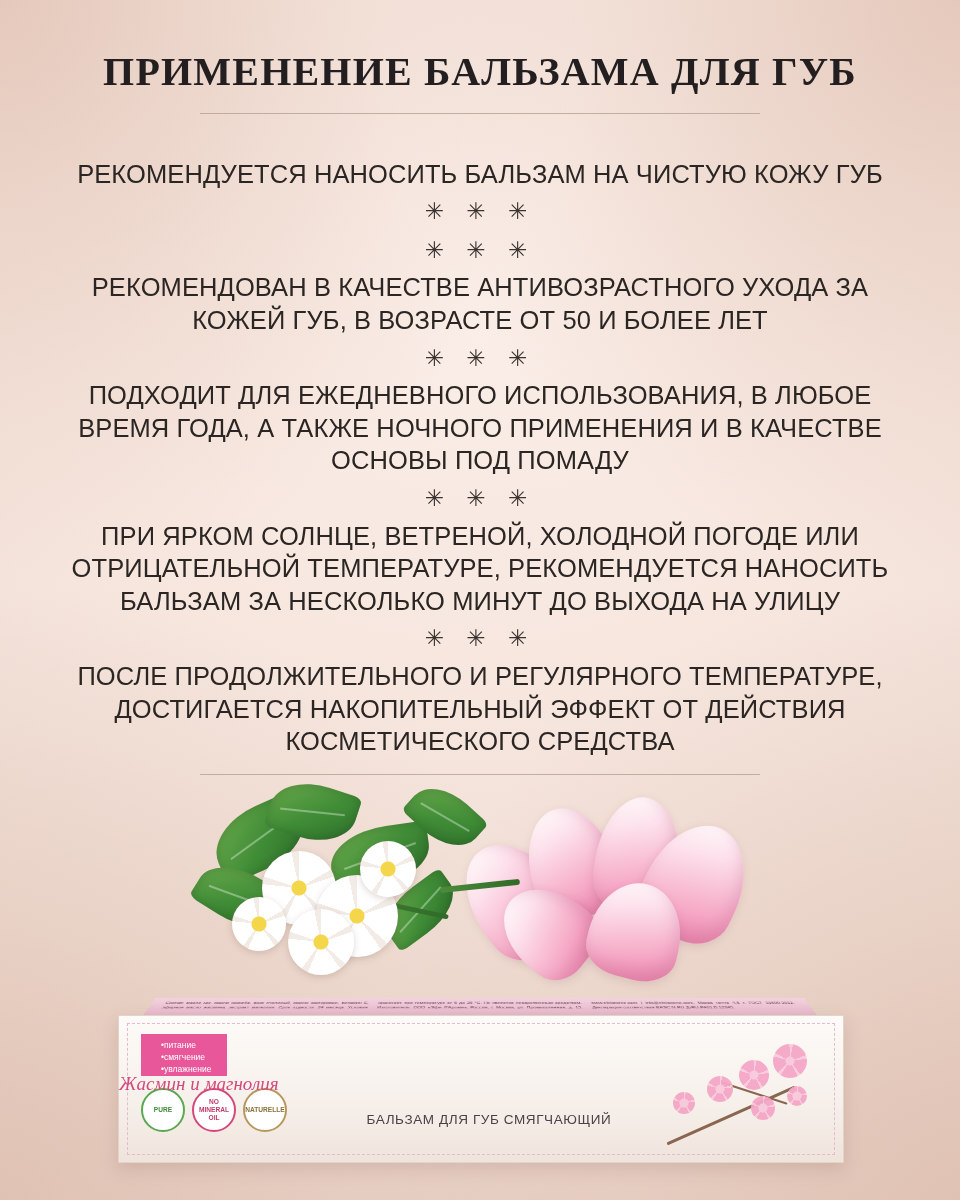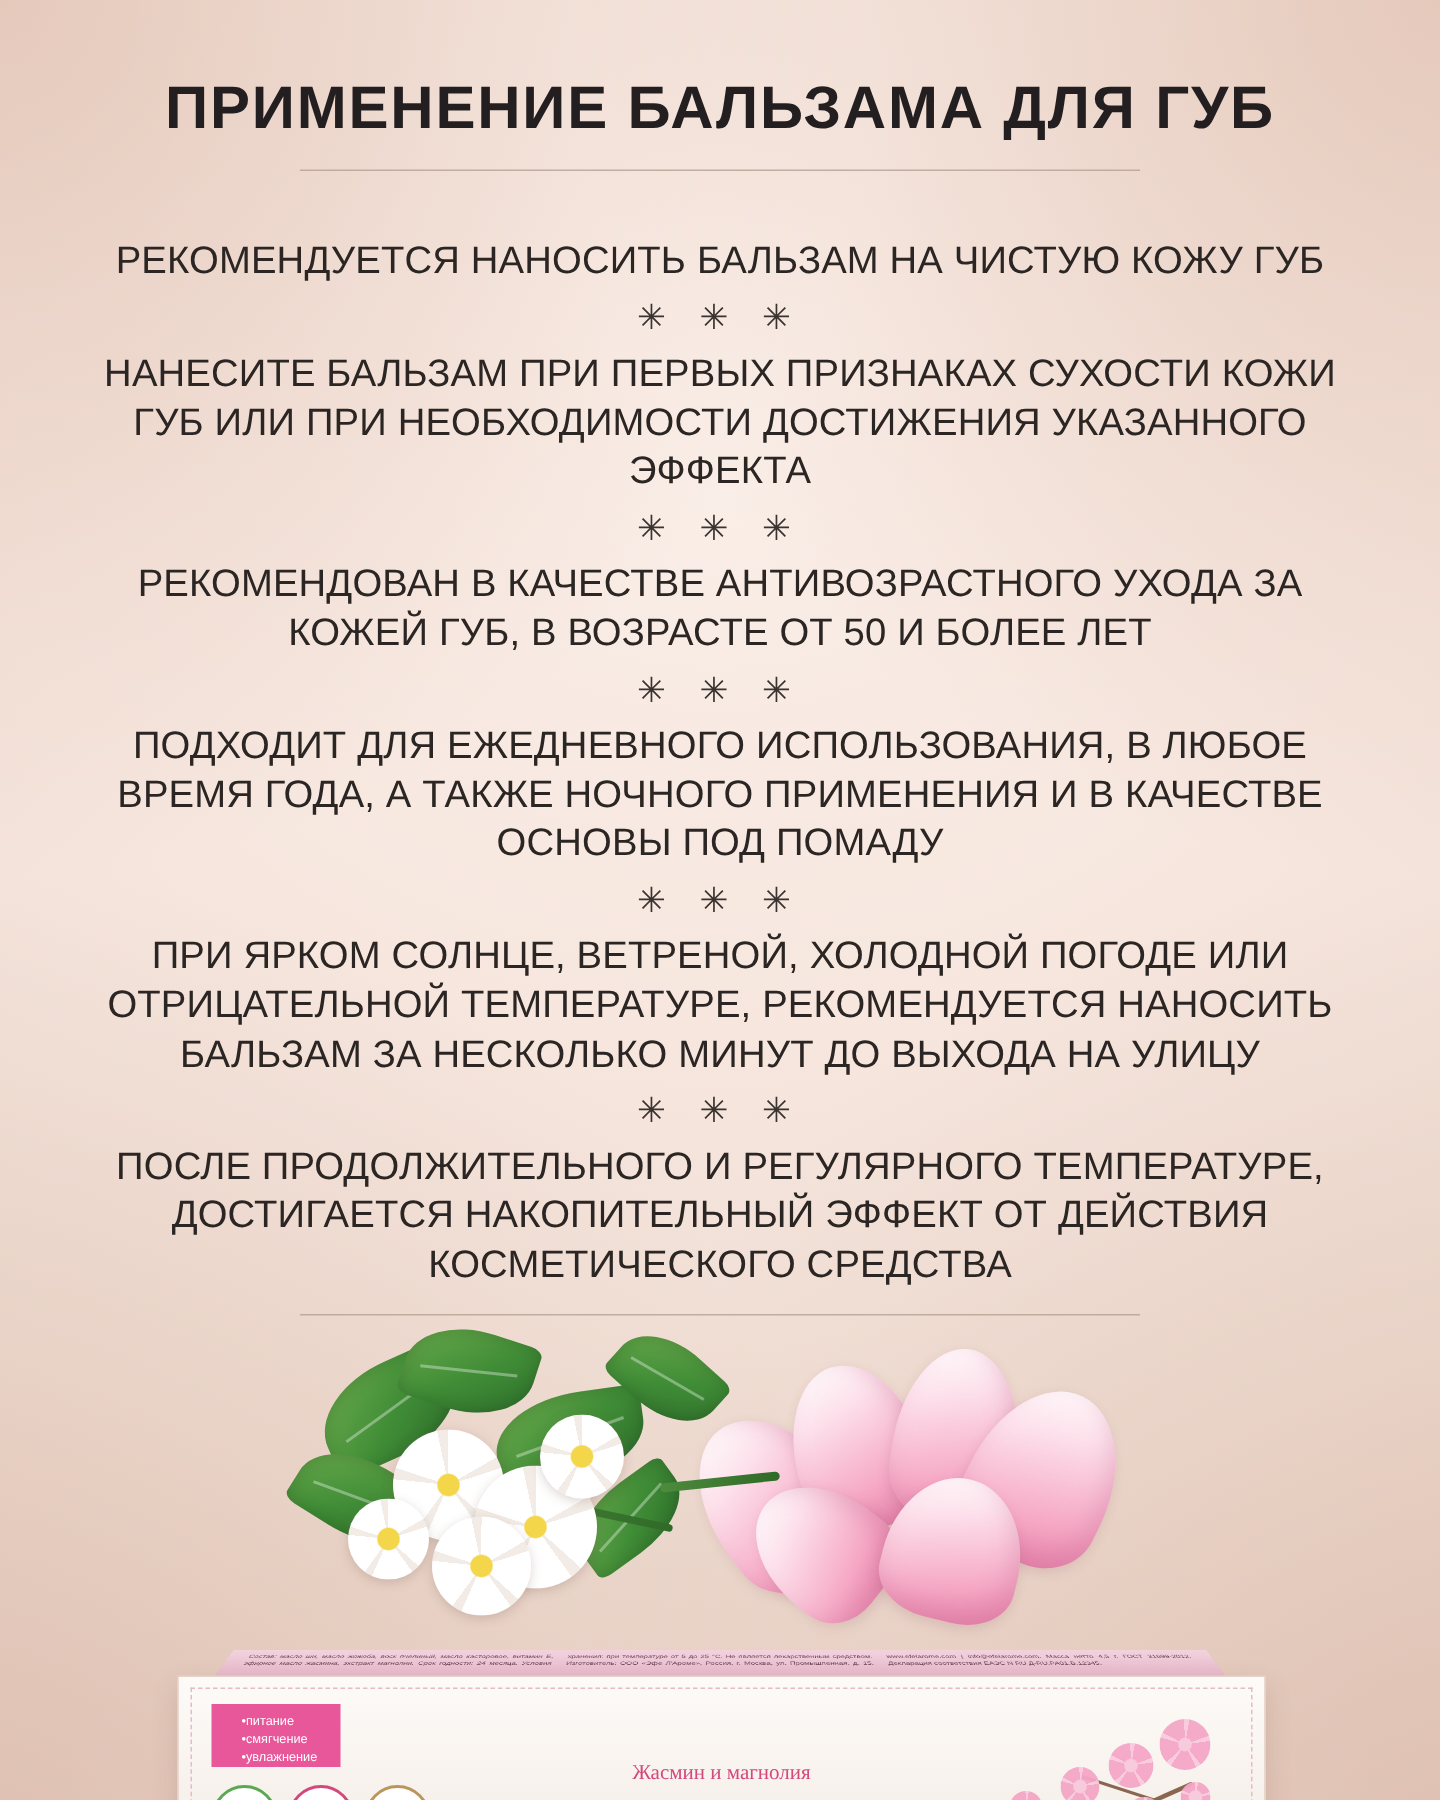--- a/index.html
+++ b/index.html
@@ -35,21 +35,21 @@
     z-index: 0;
   }
   .content {
     position: relative;
     z-index: 2;
   }
   .title {
     margin: 0;
     padding: 50px 40px 0 40px;
     text-align: center;
-    font-family: Liberation Sans, sans-serif;
+    font-family: Liberation Serif, serif;
     font-weight: bold;
     font-size: 40px;
     letter-spacing: 1.2px;
     color: #231f20;
     line-height: 1.12;
   }
   .rule {
     width: 560px;
     height: 1px;
     margin: 18px auto 12px auto;
@@ -191,23 +191,24 @@
     letter-spacing: .5px;
   }
   .brand sup {
     font-size: 10px;
     vertical-align: super;
   }
   .brand-script {
     position: absolute;
     left: 0; right: 0;
     top: 57px;
-    text-align: center;
+    text-align: left;
     font-family: "Liberation Serif", serif;
-    font-size: 14px;
+    font-style: italic;
+    font-size: 19px;
     color: #d4487e;
   }
   .product-line {
     position: absolute;
     left: 16px; right: 0;
     top: 96px;
     text-align: center;
     font-size: 13.5px;
     color: #4a4246;
     letter-spacing: .6px;
@@ -299,21 +300,20 @@
 
     <h1 class="title">ПРИМЕНЕНИЕ БАЛЬЗАМА ДЛЯ ГУБ</h1>
 
     <div class="rule"></div>
 
     <div class="body-block">
 
       <p class="para">РЕКОМЕНДУЕТСЯ НАНОСИТЬ БАЛЬЗАМ НА ЧИСТУЮ КОЖУ ГУБ</p>
       <div class="sep">✳ ✳ ✳</div>
 
-      <p class="para">НАНЕСИТЕ БАЛЬЗАМ ПРИ ПЕРВЫХ ПРИЗНАКАХ СУХОСТИ КОЖИ ГУБ ИЛИ ПРИ НЕОБХОДИМОСТИ ДОСТИЖЕНИЯ УКАЗАННОГО ЭФФЕКТА</p>
       <div class="sep">✳ ✳ ✳</div>
 
       <p class="para">РЕКОМЕНДОВАН В КАЧЕСТВЕ АНТИВОЗРАСТНОГО УХОДА ЗА КОЖЕЙ ГУБ, В ВОЗРАСТЕ ОТ 50 И БОЛЕЕ ЛЕТ</p>
       <div class="sep">✳ ✳ ✳</div>
 
       <p class="para">ПОДХОДИТ ДЛЯ ЕЖЕДНЕВНОГО ИСПОЛЬЗОВАНИЯ, В ЛЮБОЕ ВРЕМЯ ГОДА, А ТАКЖЕ НОЧНОГО ПРИМЕНЕНИЯ И В КАЧЕСТВЕ ОСНОВЫ ПОД ПОМАДУ</p>
       <div class="sep">✳ ✳ ✳</div>
 
       <p class="para">ПРИ ЯРКОМ СОЛНЦЕ, ВЕТРЕНОЙ, ХОЛОДНОЙ ПОГОДЕ ИЛИ ОТРИЦАТЕЛЬНОЙ ТЕМПЕРАТУРЕ, РЕКОМЕНДУЕТСЯ НАНОСИТЬ БАЛЬЗАМ ЗА НЕСКОЛЬКО МИНУТ ДО ВЫХОДА НА УЛИЦУ</p>
       <div class="sep">✳ ✳ ✳</div>

